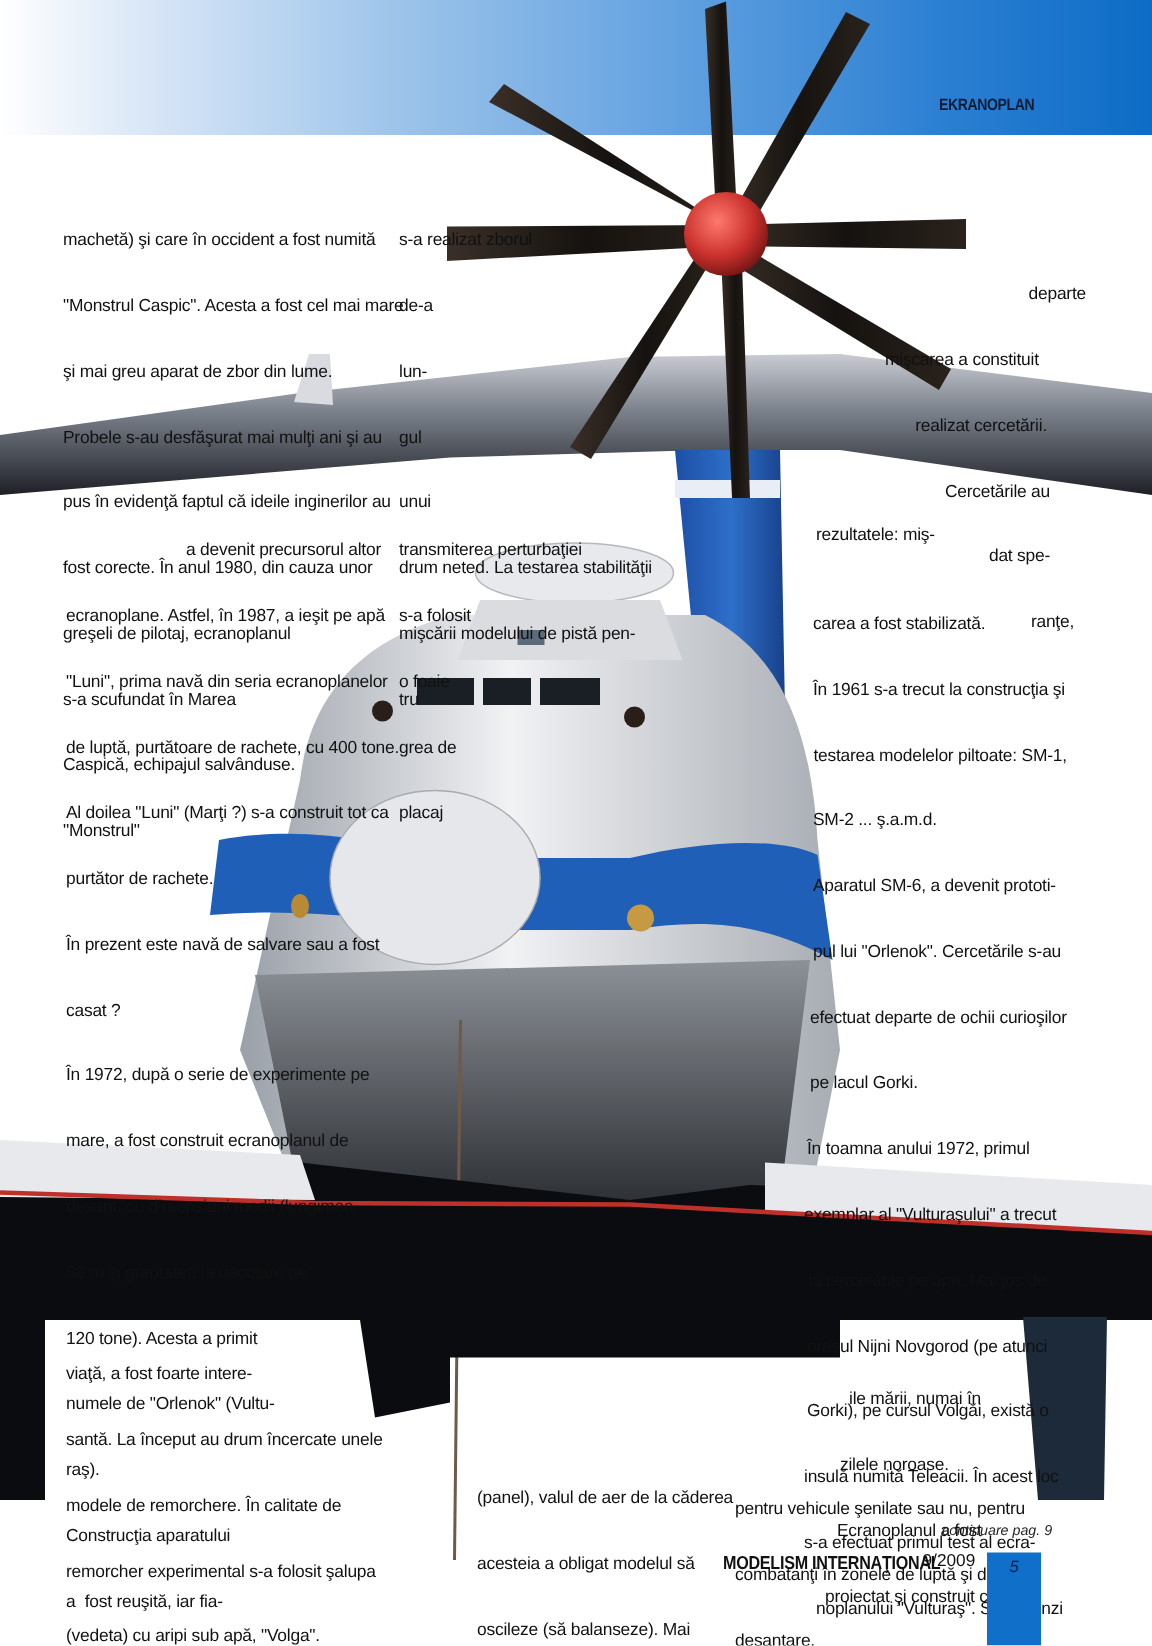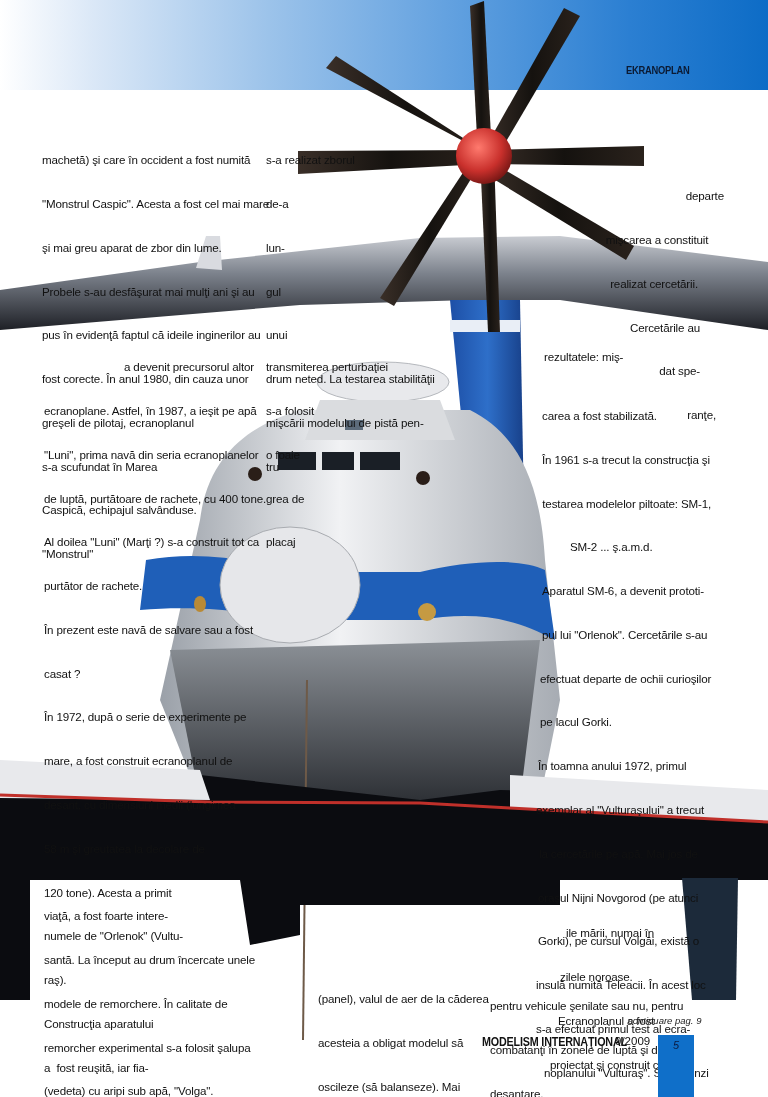--- a/index.html
+++ b/index.html
@@ -135,21 +135,21 @@
   <span class="l">lun-</span>
   <span class="l">gul</span>
   <span class="l">unui</span>
   <span class="l">drum neted. La testarea stabilităţii</span>
   <span class="l">mişcării modelului de pistă pen-</span>
   <span class="l">tru</span>
 </div>
 
 <div class="txt r" style="left:590px;top:160px;width:134px;">
   <span class="l" style="text-align:right;">departe</span>
-  <span class="l" style="text-align:center;">mişcarea a constituit</span>
+  <span class="l" style="text-align:left;">mişcarea a constituit</span>
   <span class="l" style="padding-right:26px;">realizat cercetării.</span>
   <span class="l" style="padding-right:24px;">Cercetările au</span>
   <span class="l" style="padding-right:24px;">dat spe-</span>
   <span class="l" style="padding-right:8px;">ranţe,</span>
 </div>
 
 <div class="txt" style="left:44px;top:331px;">
   <span class="l" style="padding-left:80px;">a devenit precursorul altor</span>
   <span class="l">ecranoplane. Astfel, în 1987, a ieşit pe apă</span>
   <span class="l">"Luni", prima navă din seria ecranoplanelor</span>
@@ -186,21 +186,21 @@
   <span class="l">o foaie</span>
   <span class="l">grea de</span>
   <span class="l">placaj</span>
 </div>
 
 <div class="txt" style="left:534px;top:321px;">
   <span class="l" style="padding-left:10px;">rezultatele: miş-</span>
   <span class="l" style="padding-left:8px;margin-top:15px;">carea a fost stabilizată.</span>
   <span class="l" style="padding-left:8px;">În 1961 s-a trecut la construcţia şi</span>
   <span class="l" style="padding-left:8px;text-align:right;">testarea modelelor piltoate: SM-1,</span>
-  <span class="l" style="padding-left:8px;margin-left:28px;">SM-2 ... ş.a.m.d.</span>
+  <span class="l" style="padding-left:8px;">SM-2 ... ş.a.m.d.</span>
   <span class="l" style="padding-left:8px;">Aparatul SM-6, a devenit prototi-</span>
   <span class="l" style="padding-left:8px;">pul lui "Orlenok". Cercetările s-au</span>
   <span class="l" style="padding-left:6px;">efectuat departe de ochii curioşilor</span>
   <span class="l" style="padding-left:6px;">pe lacul Gorki.</span>
   <span class="l" style="padding-left:4px;">În toamna anului 1972, primul</span>
   <span class="l" style="padding-left:2px;">exemplar al "Vulturaşului" a trecut</span>
   <span class="l" style="padding-left:5px;">la cercetările pe apă. Mai jos de</span>
   <span class="l" style="padding-left:4px;">oraşul Nijni Novgorod (pe atunci</span>
   <span class="l" style="padding-left:4px;">Gorki), pe cursul Volgăi, există o</span>
   <span class="l" style="padding-left:2px;">insulă numită Teleacii. În acest loc</span>

